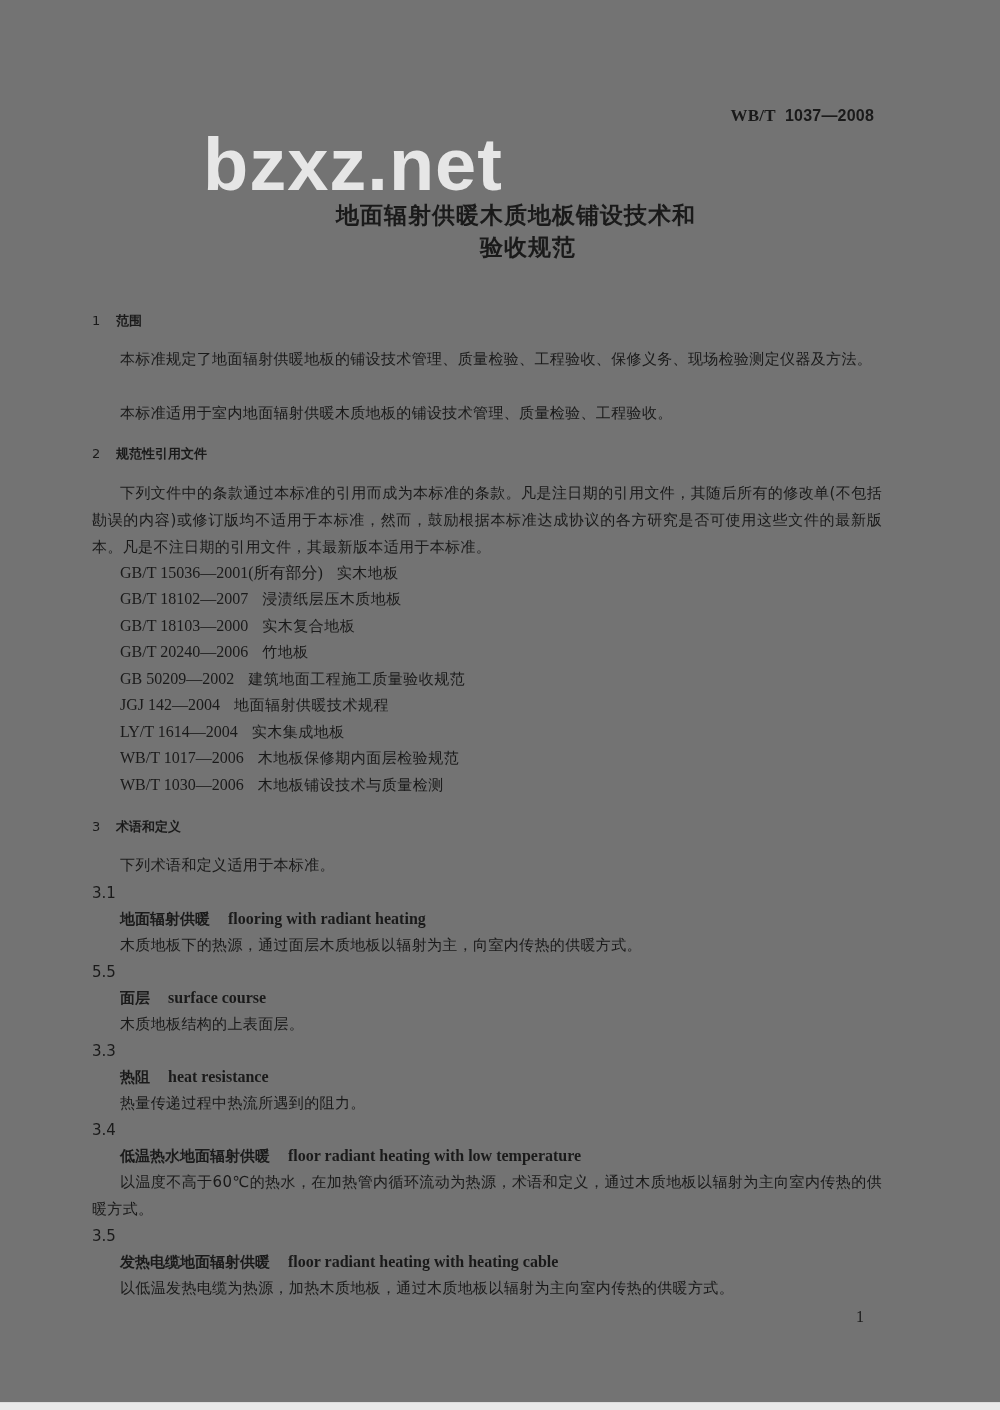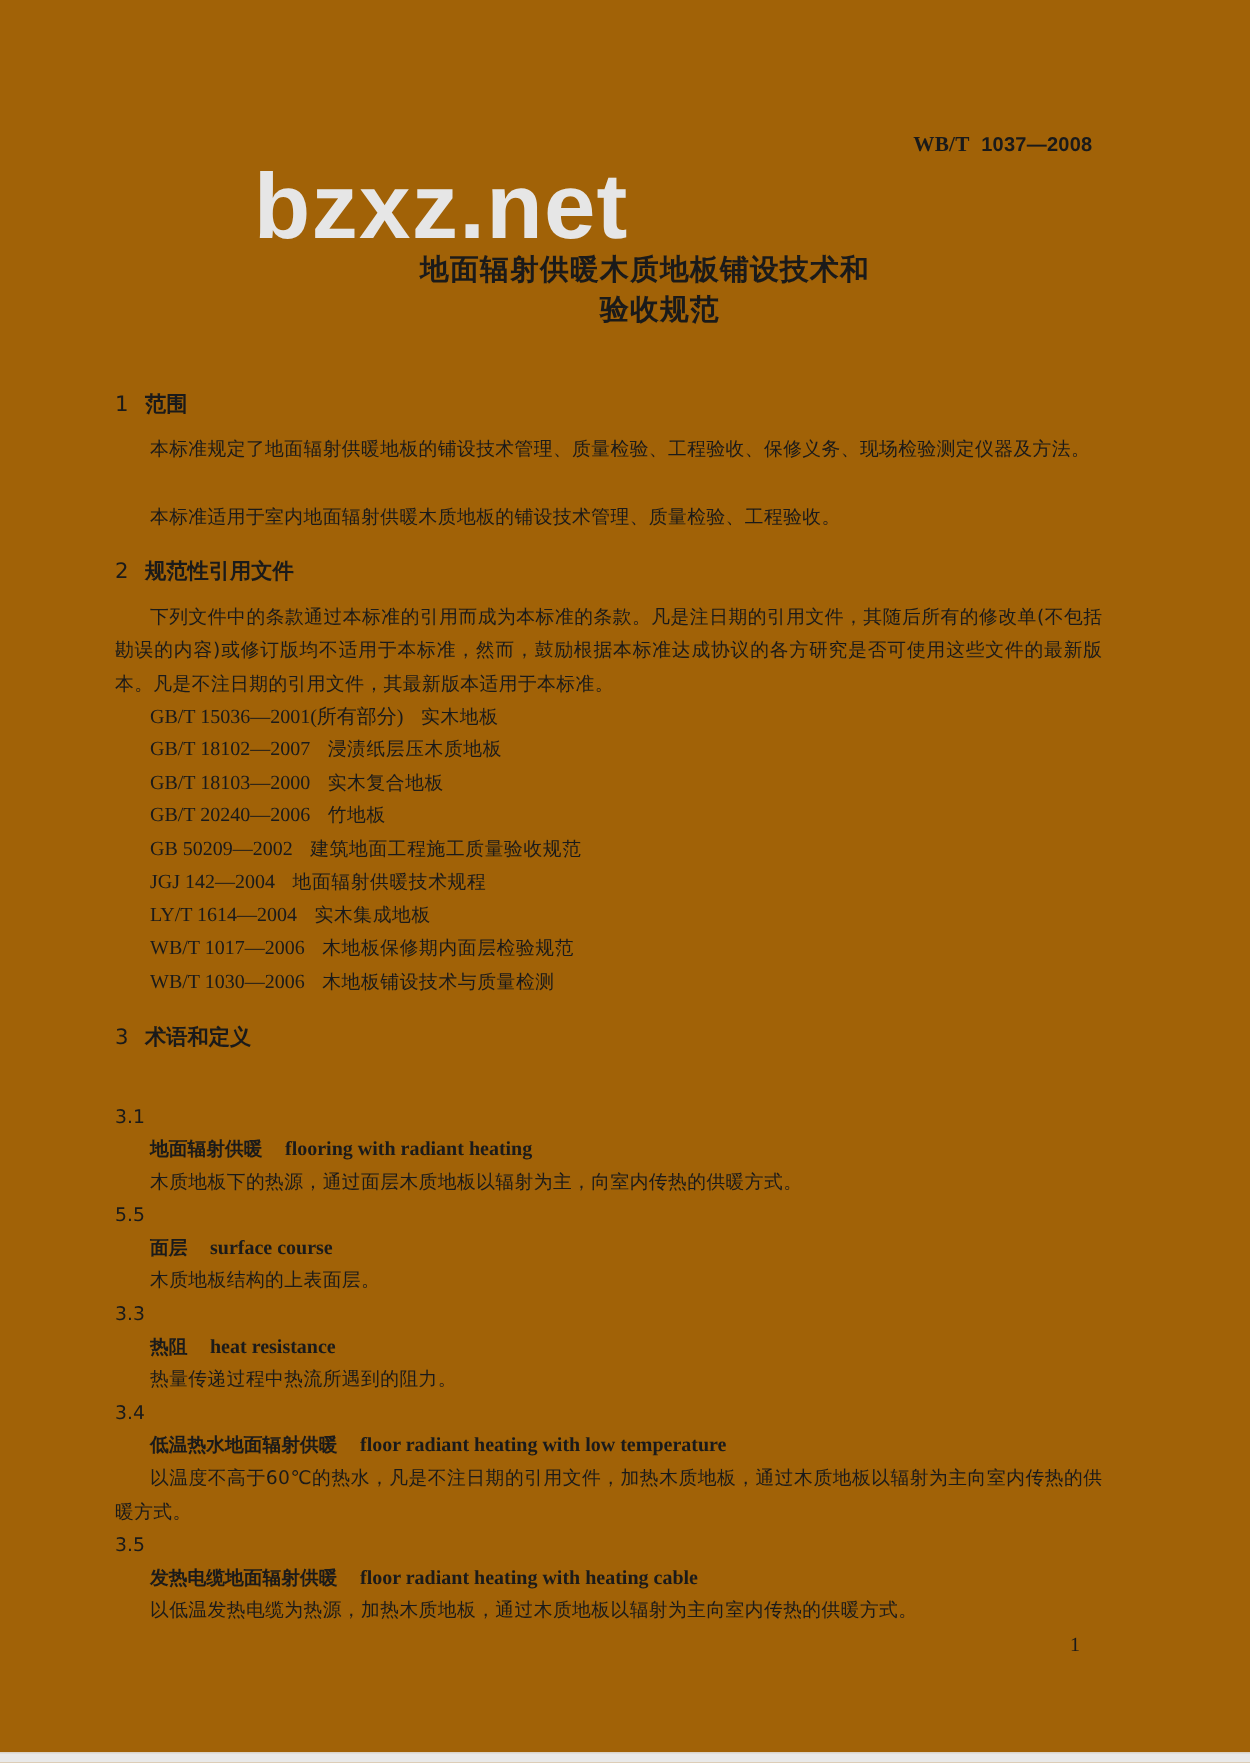--- a/index.html
+++ b/index.html
@@ -1,29 +1,29 @@
 <!DOCTYPE html>
 <html><head>
 <meta charset="utf-8">
 <style>
   html, body { margin: 0; padding: 0; }
   body {
     width: 1000px; height: 1410px; position: relative; overflow: hidden;
     background: #ffffff; color: #1a1a1a;
     font-family: "DejaVu Serif", "Liberation Serif", serif;
   }
-  .page { position: absolute; left: 0; top: 0; width: 1000px; height: 1402px; background: #a16207; }
+  .page { position: absolute; left: 0; top: 0; width: 1000px; height: 1402px; background: #737373; }
   .bottom-edge { position: absolute; left: 0; top: 1402px; width: 1000px; height: 8px; background: #e9e9e9; border-top: 1px solid #dcdcdc; }
   .std-code { position: absolute; right: 126px; top: 106px; font-size: 16px; font-weight: bold; letter-spacing: 0.2px; font-family: "Liberation Sans", sans-serif; }
   .std-code .prefix { font-family: "Liberation Serif", serif; font-weight: bold; font-size: 17px; }
   .watermark { position: absolute; left: 203px; top: 128px; font-family: "Liberation Sans", sans-serif; font-weight: bold; font-size: 74px; color: #e6e6e6; letter-spacing: 1px; line-height: 1; }
   .title { position: absolute; left: 16px; width: 1000px; text-align: center; font-family: "DejaVu Sans", sans-serif; font-weight: bold; font-size: 23px; letter-spacing: 1px; }
   .title.l1 { top: 200px; }
   .title.l2 { top: 232px; margin-left: 12px; }
-  .h { position: absolute; left: 92px; font-family: "DejaVu Sans", sans-serif; font-weight: bold; font-size: 17px; }
+  .h { position: absolute; left: 92px; font-family: "DejaVu Sans", sans-serif; font-weight: bold; font-size: 13px; }
   .h .num { display: inline-block; width: 24px; font-weight: normal; }
   .p { position: absolute; left: 92px; width: 790px; font-family: "DejaVu Sans", sans-serif; font-size: 15px; line-height: 27px; letter-spacing: 0.35px; text-indent: 28px; text-align: justify; }
   .p.noindent { text-indent: 0; left: 120px; }
   .ref { position: absolute; left: 120px; font-size: 15px; font-family: "DejaVu Serif", serif; white-space: nowrap; }
   .ref .code { font-family: "Liberation Serif", serif; font-size: 16px; margin-right: 14px; margin-top: 48px; }
   .ref .tname { font-family: "DejaVu Sans", sans-serif; letter-spacing: 0.5px; }
   .subnum { position: absolute; left: 92px; font-family: "DejaVu Sans", sans-serif; font-size: 15px; }
   .term { position: absolute; left: 120px; font-size: 15px; white-space: nowrap; }
   .term .zh { font-family: "DejaVu Sans", sans-serif; font-weight: bold; margin-right: 18px; }
   .term .en { font-family: "Liberation Serif", serif; font-weight: bold; font-size: 16px; }
@@ -61,36 +61,37 @@
   <div class="ref" style="top:643px;"><span class="code">GB/T 20240—2006</span><span class="tname">竹地板</span></div>
   <div class="ref" style="top:670px;"><span class="code">GB 50209—2002</span><span class="tname">建筑地面工程施工质量验收规范</span></div>
   <div class="ref" style="top:696px;"><span class="code">JGJ 142—2004</span><span class="tname">地面辐射供暖技术规程</span></div>
   <div class="ref" style="top:723px;"><span class="code">LY/T 1614—2004</span><span class="tname">实木集成地板</span></div>
   <div class="ref" style="top:749px;"><span class="code">WB/T 1017—2006</span><span class="tname">木地板保修期内面层检验规范</span></div>
   <div class="ref" style="top:776px;"><span class="code">WB/T 1030—2006</span><span class="tname">木地板铺设技术与质量检测</span></div>
 
   <div class="h" style="top:818px;">
     <span class="num">3</span><span>术语和定义</span>
   </div>
+  <div class="p noindent" style="top:852px;">下列术语和定义适用于本标准。</div>
 
   <div class="subnum" style="top:884px;">3.1</div>
   <div class="term" style="top:910px;"><span class="zh">地面辐射供暖</span><span class="en">flooring with radiant heating</span></div>
   <div class="p noindent" style="top:932px;">木质地板下的热源，通过面层木质地板以辐射为主，向室内传热的供暖方式。</div>
 
   <div class="subnum" style="top:963px;">5.5</div>
   <div class="term" style="top:989px;"><span class="zh">面层</span><span class="en">surface course</span></div>
   <div class="p noindent" style="top:1011px;">木质地板结构的上表面层。</div>
 
   <div class="subnum" style="top:1042px;">3.3</div>
   <div class="term" style="top:1068px;"><span class="zh">热阻</span><span class="en">heat resistance</span></div>
   <div class="p noindent" style="top:1090px;">热量传递过程中热流所遇到的阻力。</div>
 
   <div class="subnum" style="top:1121px;">3.4</div>
   <div class="term" style="top:1147px;"><span class="zh">低温热水地面辐射供暖</span><span class="en">floor radiant heating with low temperature</span></div>
-  <div class="p" style="top:1169px; text-indent:28px;">以温度不高于60℃的热水，凡是不注日期的引用文件，加热木质地板，通过木质地板以辐射为主向室内传热的供暖方式。</div>
+  <div class="p" style="top:1169px; text-indent:28px;">以温度不高于60℃的热水，在加热管内循环流动为热源，术语和定义，通过木质地板以辐射为主向室内传热的供暖方式。</div>
 
   <div class="subnum" style="top:1227px;">3.5</div>
   <div class="term" style="top:1253px;"><span class="zh">发热电缆地面辐射供暖</span><span class="en">floor radiant heating with heating cable</span></div>
   <div class="p noindent" style="top:1275px;">以低温发热电缆为热源，加热木质地板，通过木质地板以辐射为主向室内传热的供暖方式。</div>
 
   <div class="pagenum">1</div>
 </div>
 <div class="bottom-edge"></div>
 
 </body></html>

